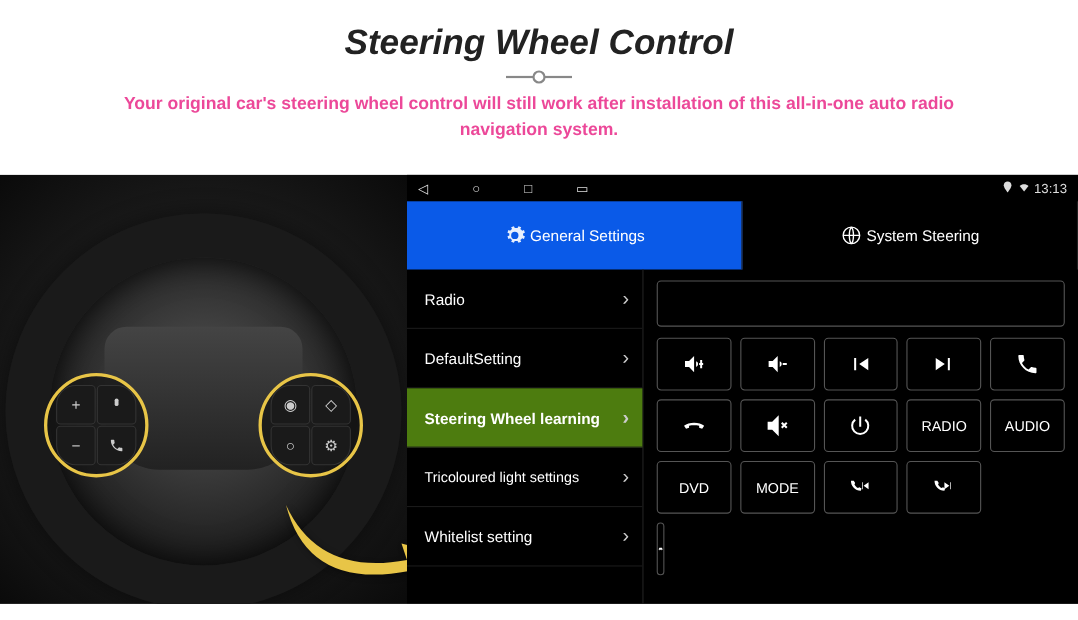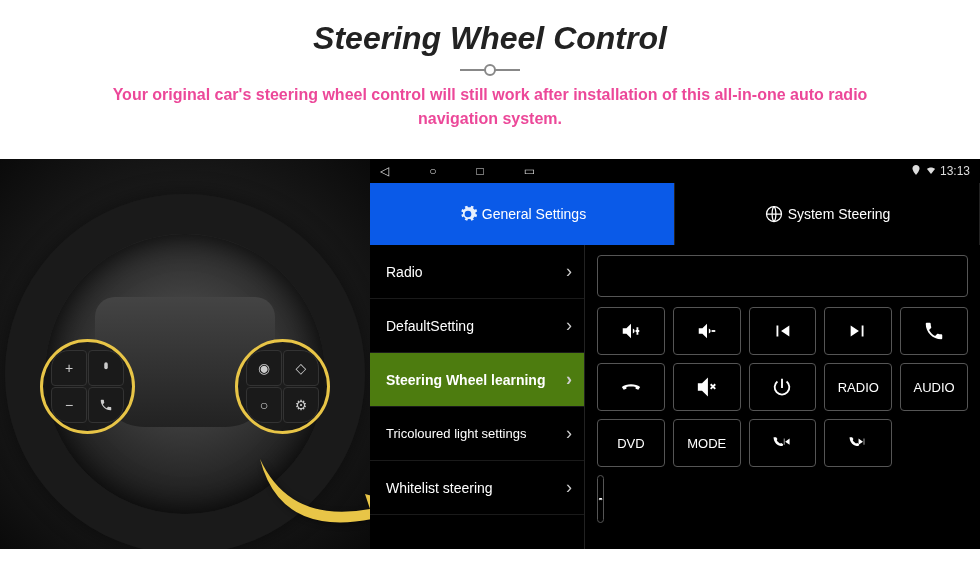--- a/index.html
+++ b/index.html
@@ -134,21 +134,21 @@
           </div>
         <div class="menu-item active">
             <span>Steering Wheel learning</span>
             <span class="chev">›</span>
           </div>
         <div class="menu-item small">
             <span>Tricoloured light settings</span>
             <span class="chev">›</span>
           </div>
         <div class="menu-item">
-            <span>Whitelist steering</span>
+            <span>Whitelist setting</span>
             <span class="chev">›</span>
           </div>
       </div>
 
       <div class="right-panel">
         <div class="top-row">
           <div class="slot"></div>
         </div>
         <div class="grid" id="btn-grid">
             <div class="gbtn">

